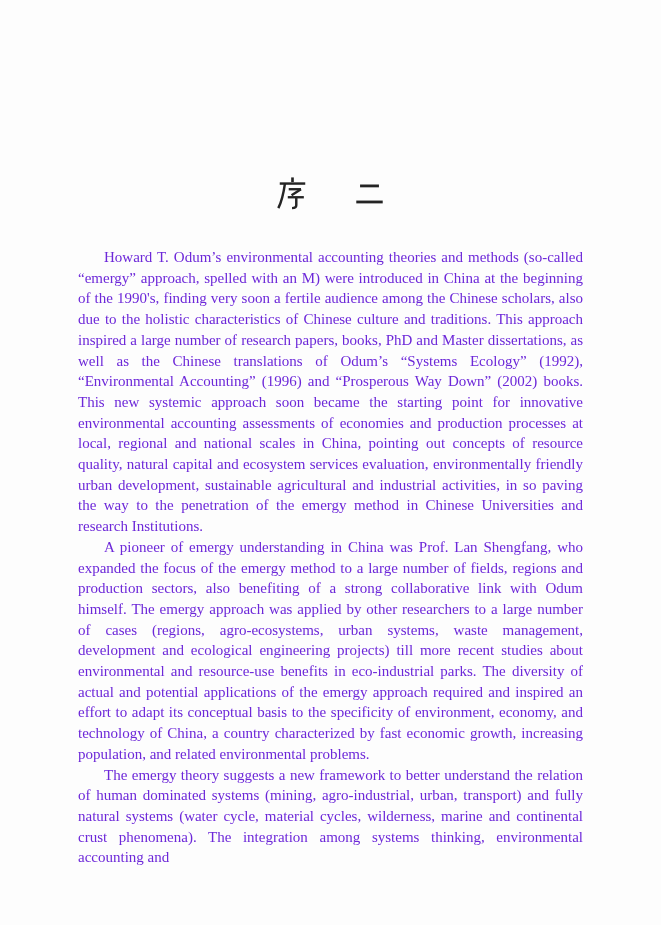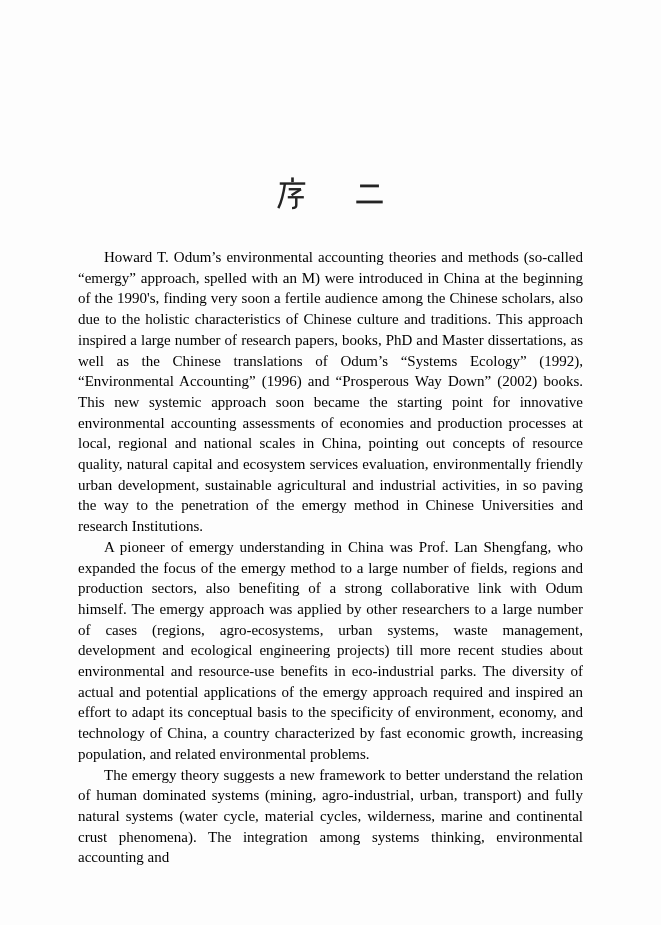--- a/index.html
+++ b/index.html
@@ -33,21 +33,21 @@
     clip-path:inset(50%);
     white-space:nowrap;
   }
   .body-block {
     position:absolute;
     left:78px; top:247px;
     width:505px;
     text-align:justify;
     font-size:15px;
     line-height:20.7px;
-    color:#000000;
+    color:#6d28d9;
   }
   .body-block p {
     margin:0;
     padding:0;
     text-indent:26px;
   }
 </style>
 </head>
 <body>
 

